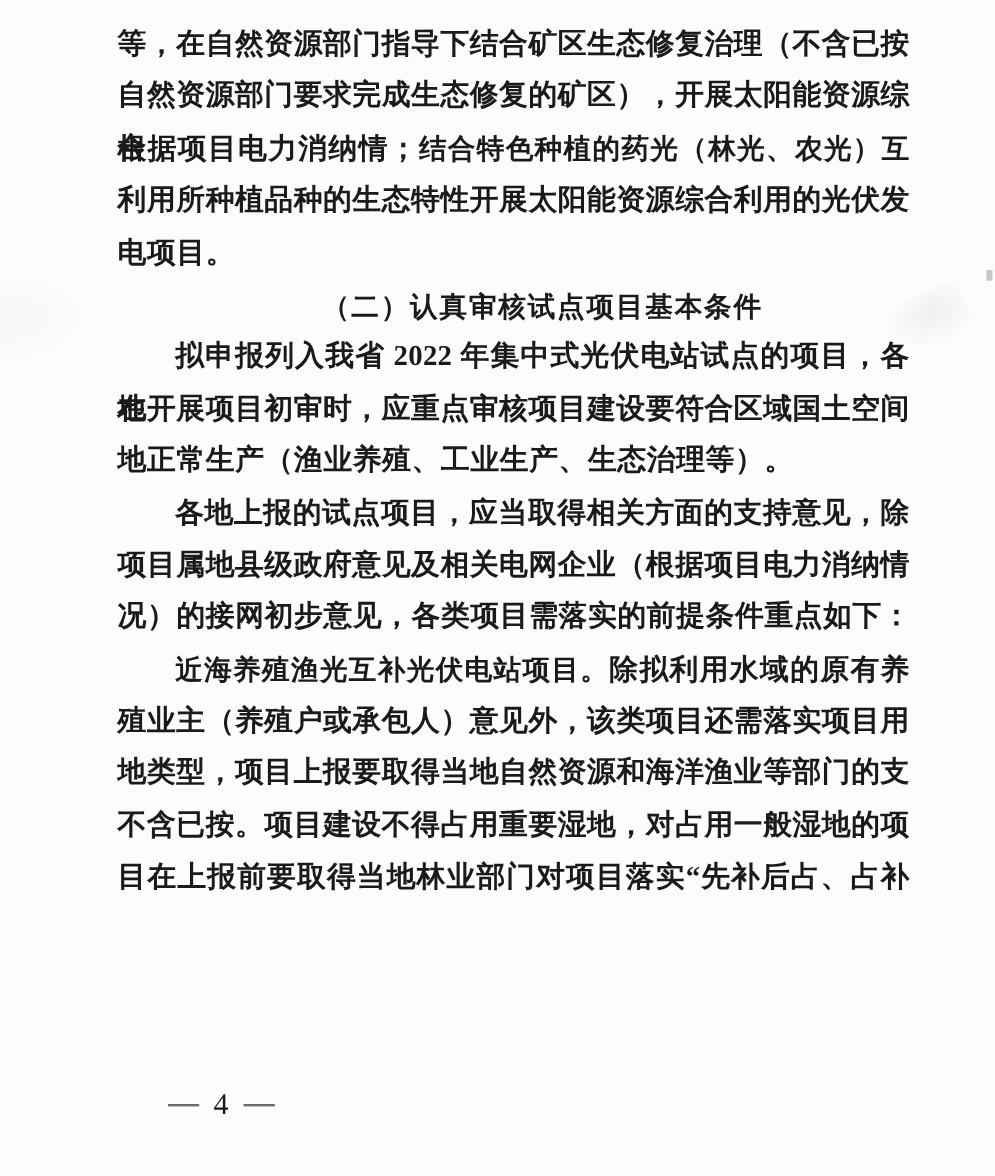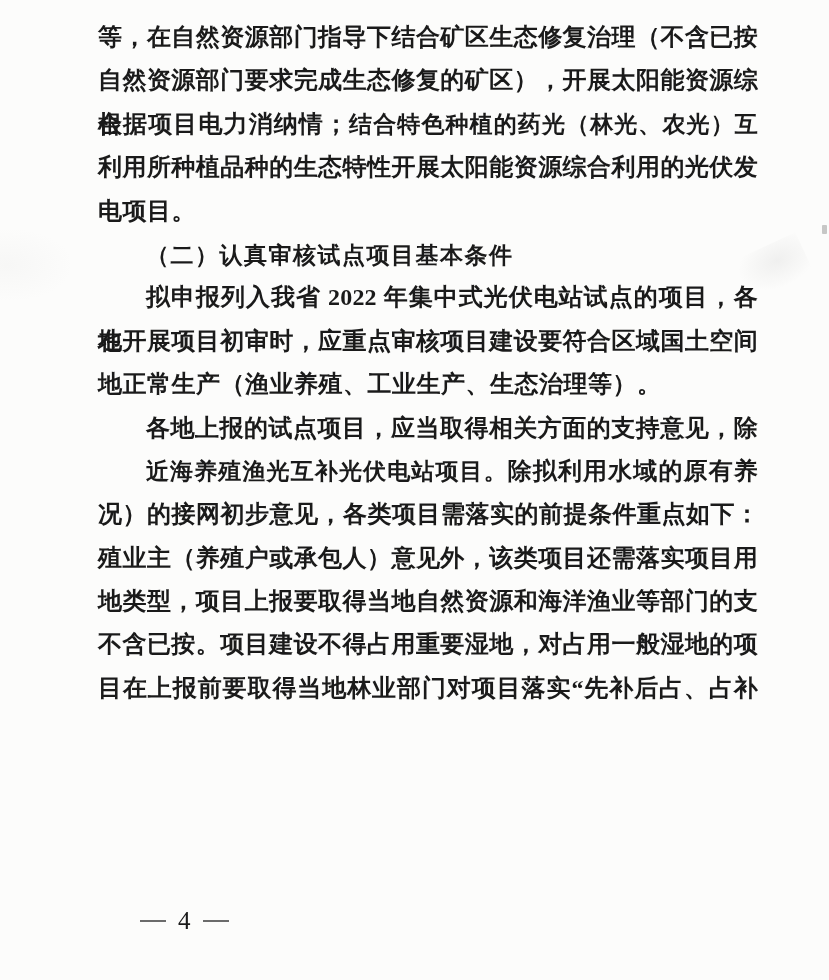--- a/index.html
+++ b/index.html
@@ -36,20 +36,21 @@
     text-justify: inter-character;
     letter-spacing: 0.2px;
   }
   .line.indent {
     text-indent: 48px;
   }
   .line.heading {
     font-weight: 700;
     font-size: 26px;
     letter-spacing: 1.5px;
+    text-align: center;
   }
   .seg { font-weight: bold; }
   .seg.bold {
     font-weight: 700;
     font-family: Liberation Serif, serif;
     font-size: 23px;
   }
   .footer {
     position: absolute;
     left: 140px;
@@ -109,22 +110,23 @@
     <div class="line justify"><span class="seg">等，在自然资源部门指导下结合矿区生态修复治理（不含已按</span></div>
     <div class="line justify"><span class="seg">自然资源部门要求完成生态修复的矿区），开展太阳能资源综合</span></div>
     <div class="line justify"><span class="seg">根据项目电力消纳情；</span><span class="seg bold">结合特色种植的药光（林光、农光）互</span></div>
     <div class="line justify"><span class="seg">利用所种植品种的生态特性开展太阳能资源综合利用的光伏发</span></div>
     <div class="line"><span class="seg">电项目。</span></div>
     <div class="line indent heading"><span class="seg bold">（二）认真审核试点项目基本条件</span></div>
     <div class="line justify indent"><span class="seg">拟申报列入我省 2022 年集中式光伏电站试点的项目，各地</span></div>
     <div class="line justify"><span class="seg">在开展项目初审时，应重点审核项目建设要符合区域国土空间</span></div>
     <div class="line"><span class="seg">地正常生产（渔业养殖、工业生产、生态治理等）。</span></div>
     <div class="line justify indent"><span class="seg">各地上报的试点项目，应当取得相关方面的支持意见，除</span></div>
+    <div class="line justify"><span class="seg">项目属地县级政府意见及相关电网企业（根据项目电力消纳情</span></div>
+    <div class="line"><span class="seg">况）的接网初步意见，各类项目需落实的前提条件重点如下：</span></div>
     <div class="line justify indent"><span class="seg bold">近海养殖渔光互补光伏电站项目。</span><span class="seg">除拟利用水域的原有养</span></div>
-    <div class="line"><span class="seg">况）的接网初步意见，各类项目需落实的前提条件重点如下：</span></div>
     <div class="line justify"><span class="seg">殖业主（养殖户或承包人）意见外，该类项目还需落实项目用</span></div>
     <div class="line justify"><span class="seg">地类型，项目上报要取得当地自然资源和海洋渔业等部门的支</span></div>
     <div class="line justify"><span class="seg">不含已按。项目建设不得占用重要湿地，对占用一般湿地的项</span></div>
     <div class="line justify"><span class="seg">目在上报前要取得当地林业部门对项目落实“先补后占、占补</span></div>
   </div>
 
 <div class="footer">
   <span class="dash"></span>
   <span class="num">4</span>
   <span class="dash"></span>

